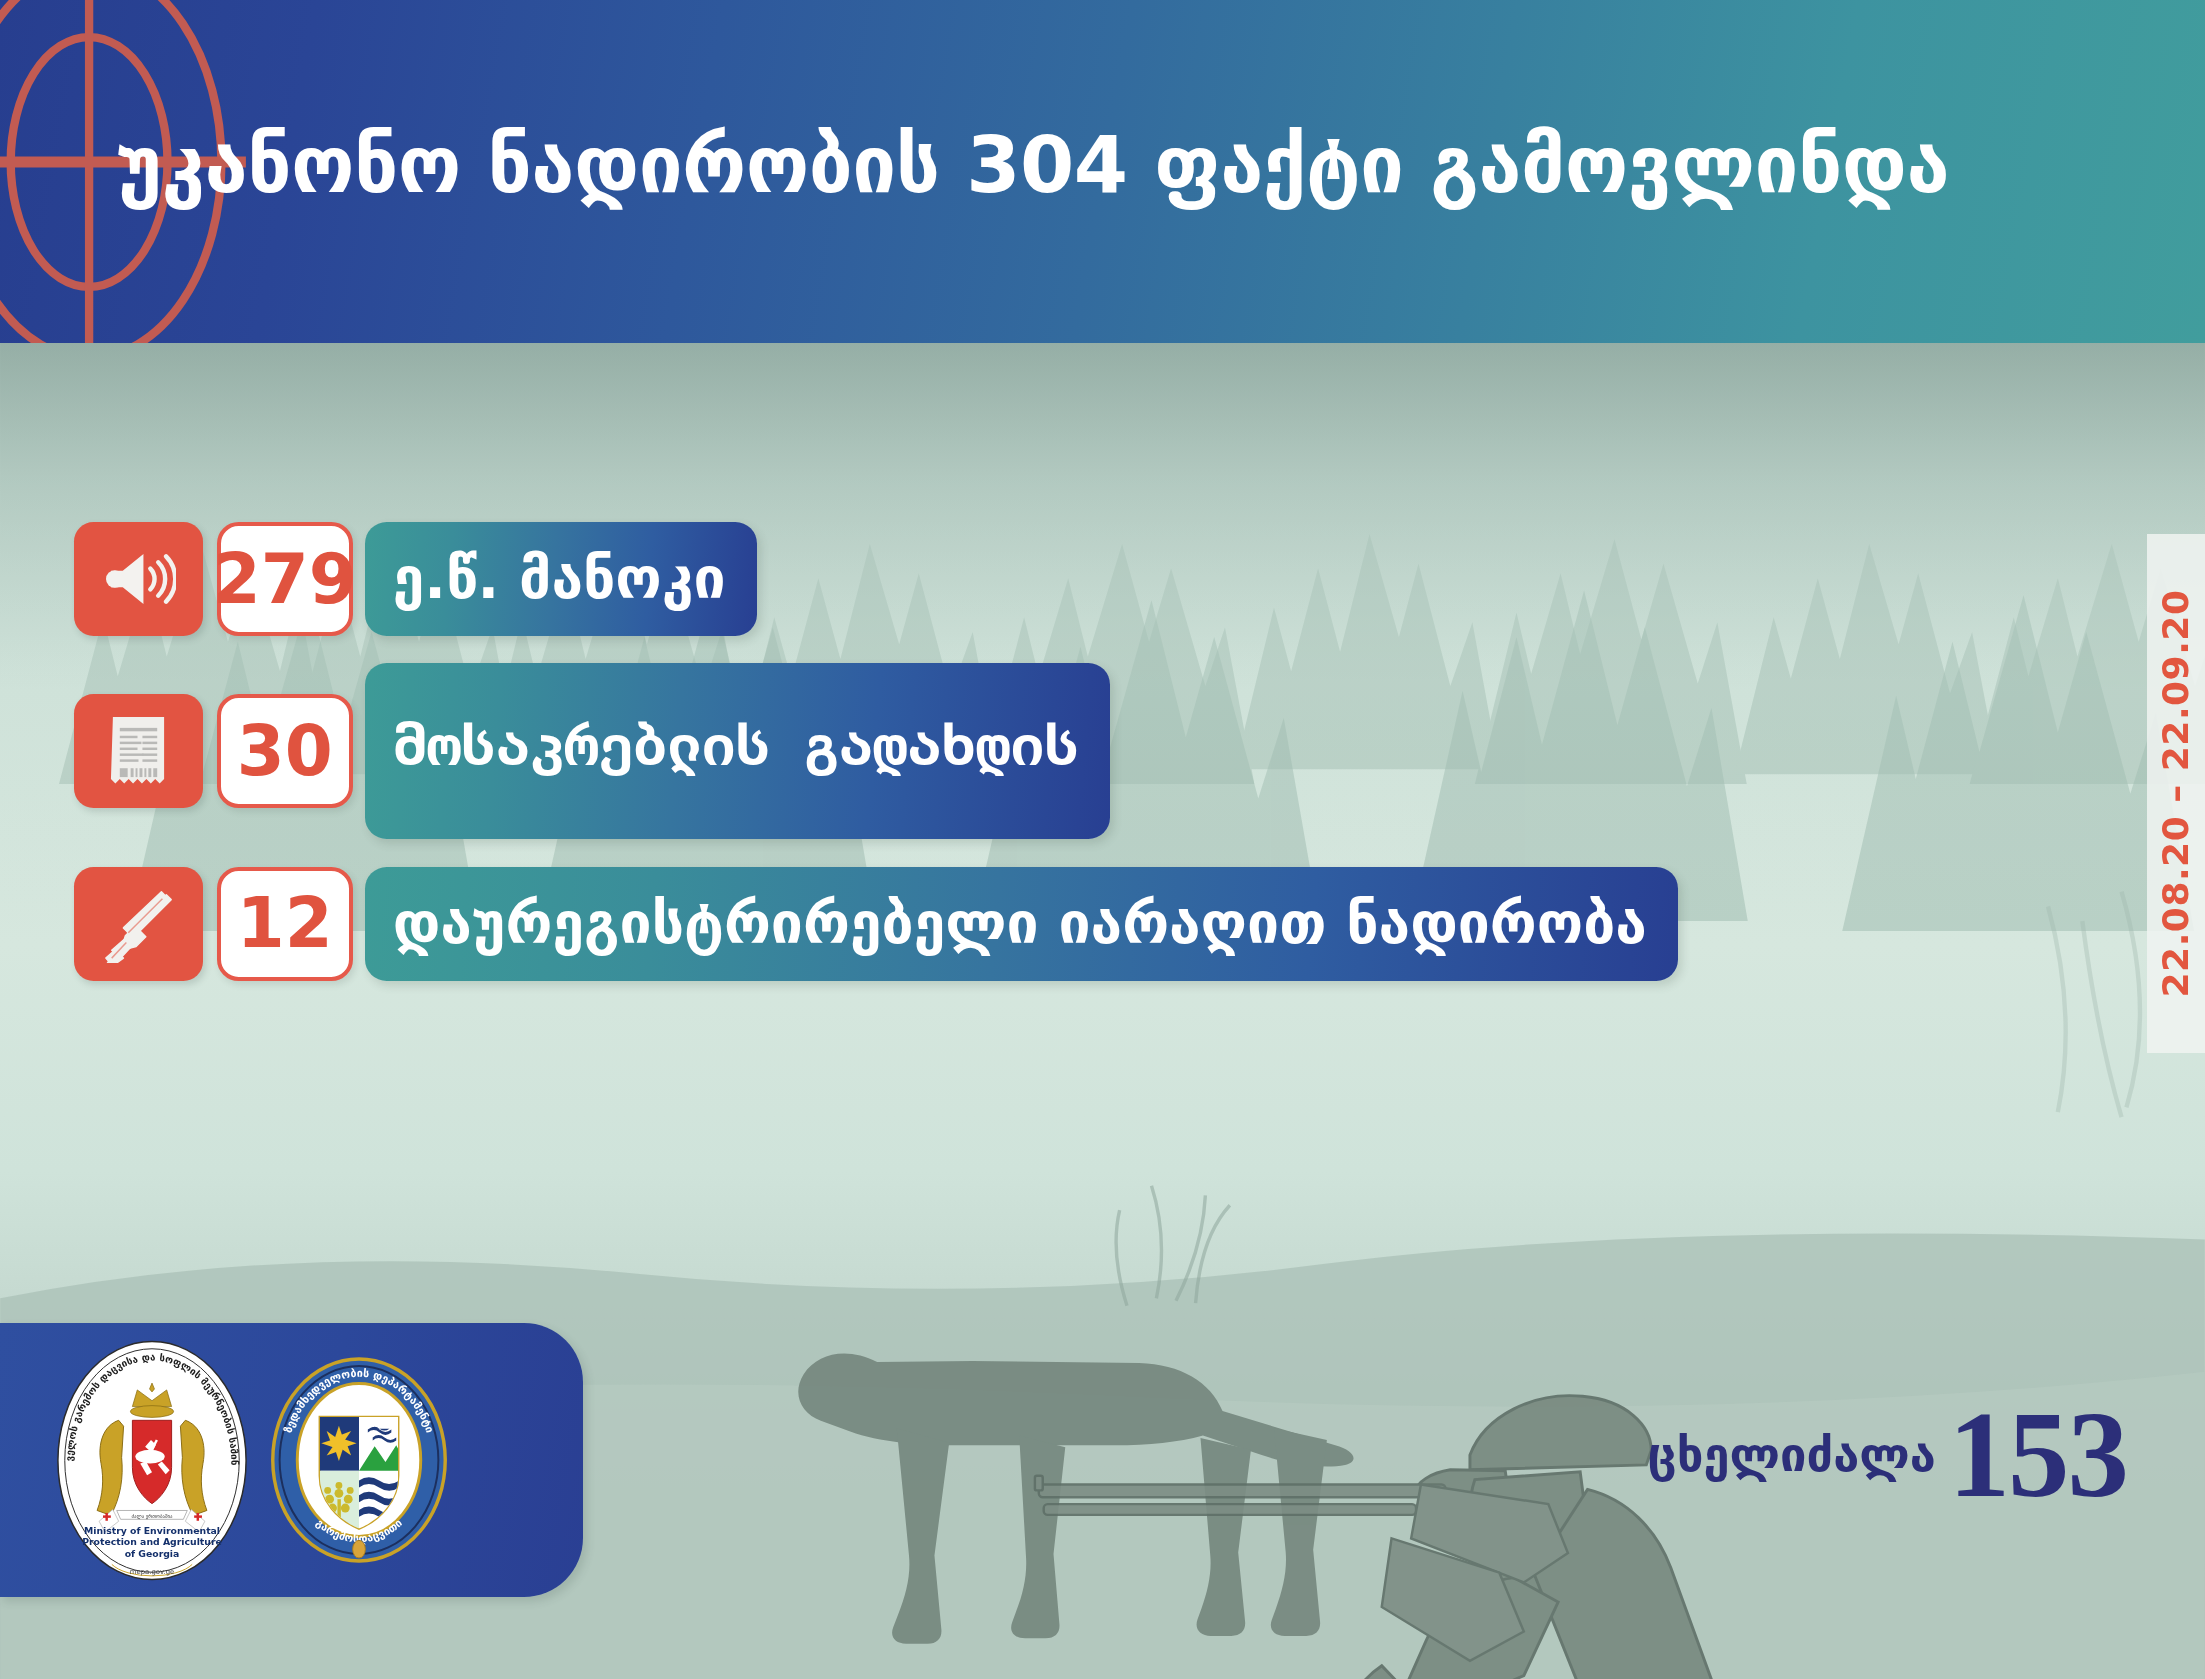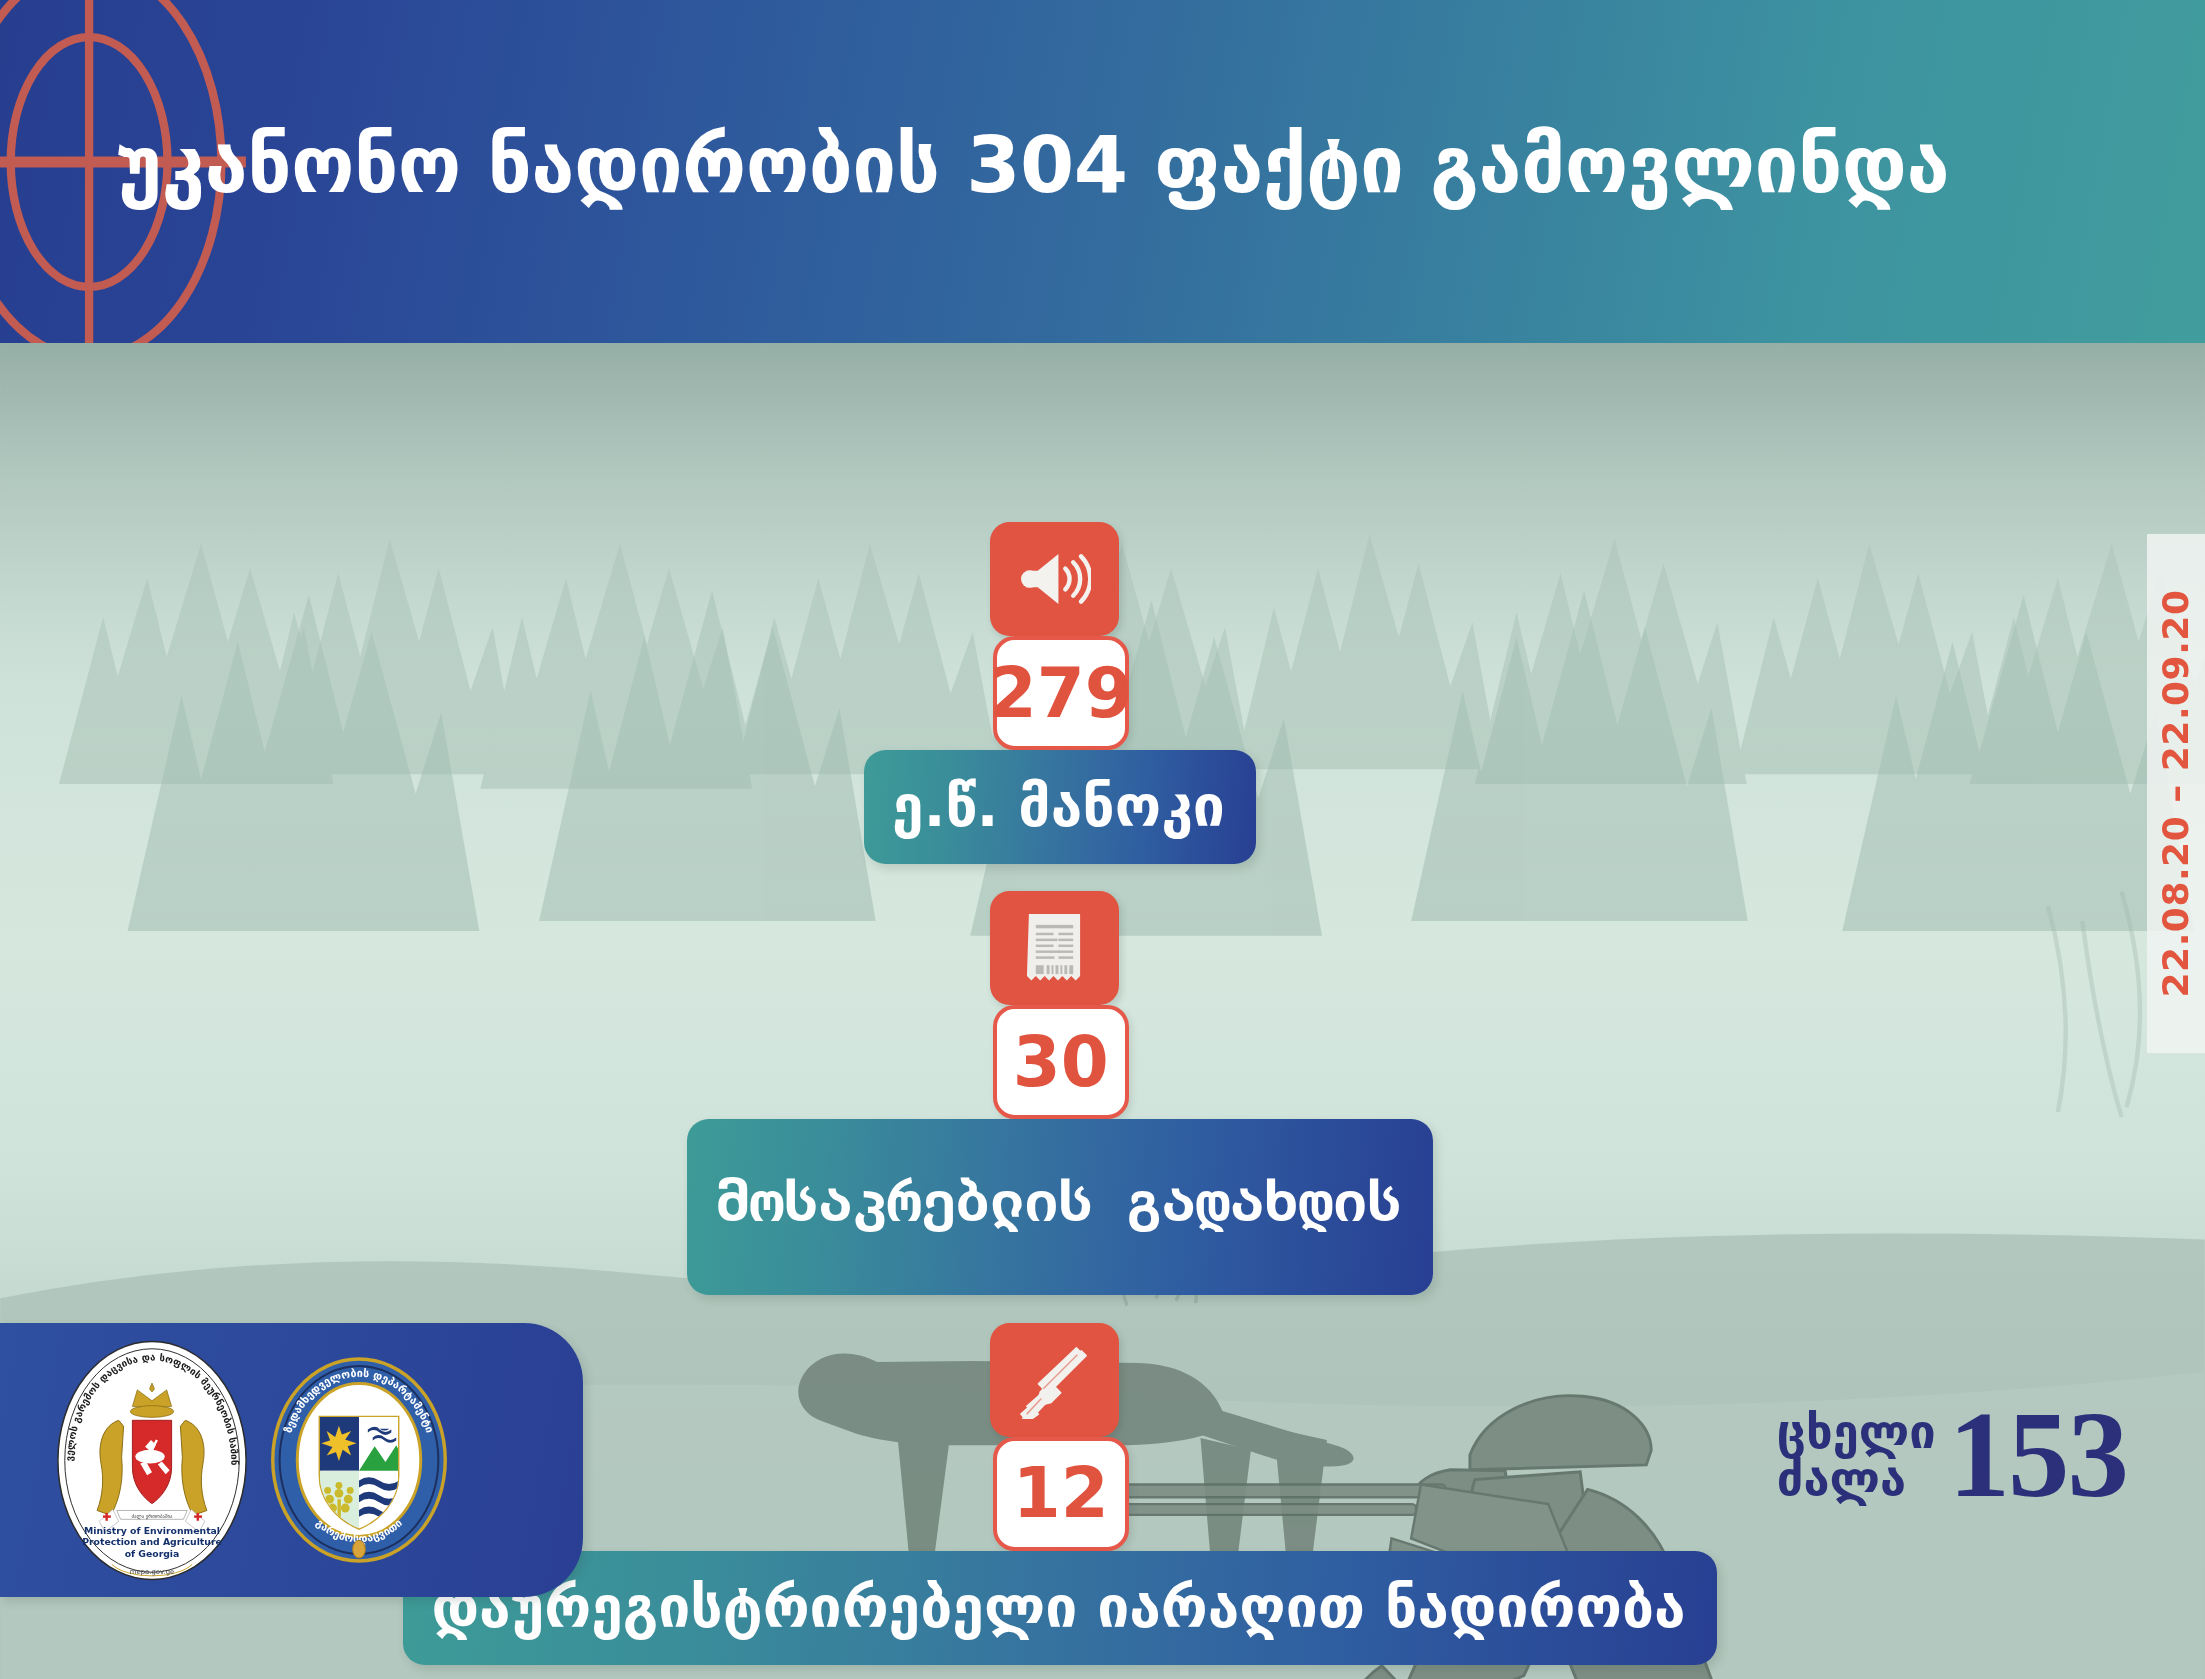--- a/index.html
+++ b/index.html
@@ -44,21 +44,21 @@
   .scene {
     position:absolute; left:0; top:343px;
     width:2205px; height:1336px;
     background:linear-gradient(180deg,#9db5ad 0%,#b6cdc4 10%,#cfe2d9 26%,#d6e7de 45%,#cfe3da 62%,#b9cdc4 84%,#aec4bb 100%);
     overflow:hidden;
   }
   .scene svg { position:absolute; left:0; top:0; }
 
   
   .stats { position:absolute; left:74px; top:522px; width:1960px; }
-  .stat-row { position:relative; display:flex; align-items:center; margin-bottom:27.4px;flex-direction:column; }
+  .stat-row { position:relative; display:flex; align-items:center; margin-bottom:27.4px; }
 
   .icon-box {
     width:129px; height:114px;
     background:#e25442;
     border-radius:19.6px;
     flex:0 0 auto;
     display:flex; align-items:center; justify-content:center;
     box-shadow:2.9px 3.9px 6.9px rgba(60,80,70,.17);
   }
   .num-box {
@@ -122,21 +122,21 @@
   .seal.mepa { width:196px; height:245px; margin-right:10.8px; }
   .seal.dept { width:196px; height:216px; }
 
   
   .hotline {
     position:absolute; right:78px; top:1402px;
     display:flex; align-items:center;
     color:#2c2f79;
   }
   .hotline-words {
-    display:flex; flex-direction:column;
+    display:flex; flex-direction:row;
     font-size:47px; font-weight:bold; line-height:1.0;
     text-align:left; margin-right:12.7px;margin-left:24px;
   }
   .hotline-num { font-size:123px; font-weight:bold; line-height:.86; letter-spacing:-2px;font-family:Liberation Serif, serif; }
 </style>
 </head>
 <body>
 
 <div class="poster">
 

